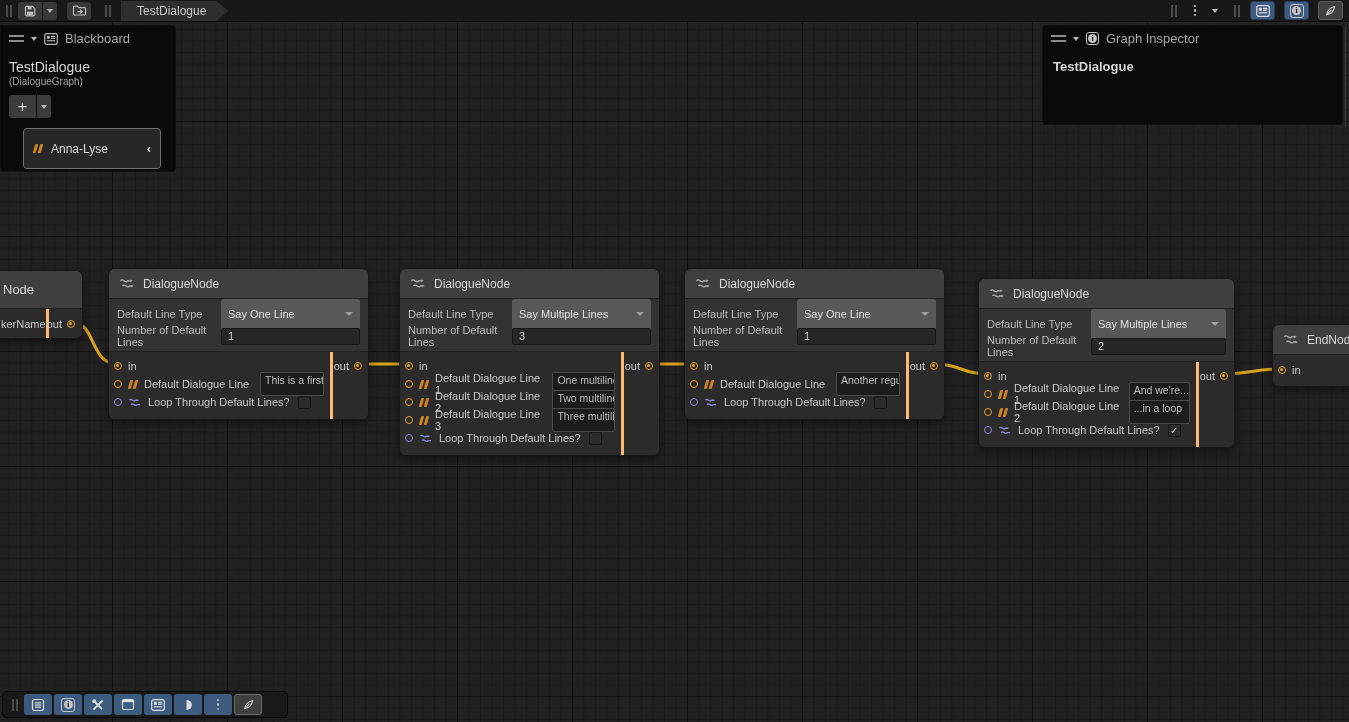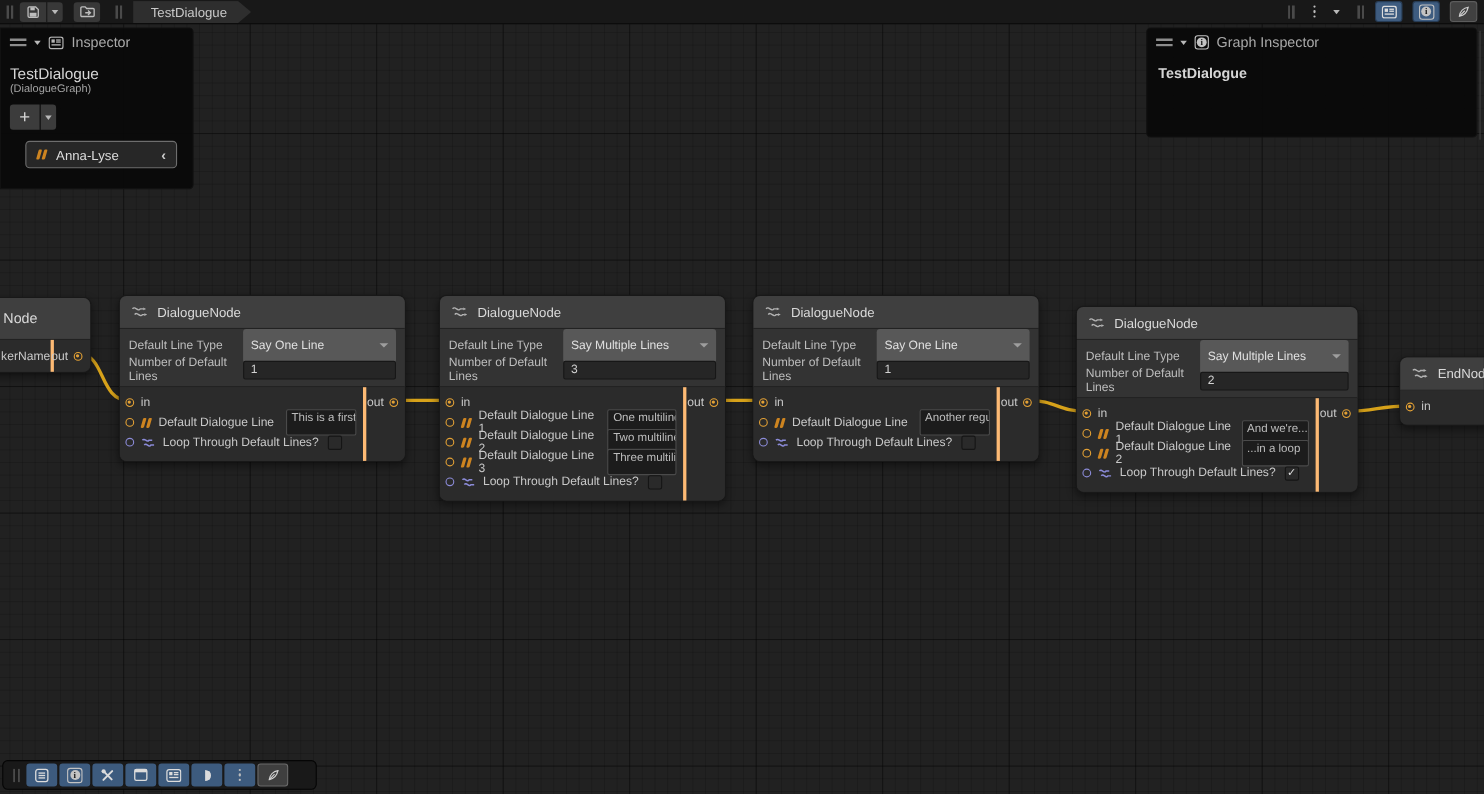--- a/index.html
+++ b/index.html
@@ -46,21 +46,21 @@
   .panel-title { font-size:13px; color:#a9a9a9; }
   .hamburger { width:15px; height:7px;
     background:linear-gradient(#8c8c8c 2px,transparent 2px,transparent 5px,#8c8c8c 5px); }
   .bb-graph-name { font-size:14px; color:#d6d6d6; padding:8px 8px 0; }
   .bb-graph-type { font-size:10px; color:#a3a3a3; padding:1px 8px 0; }
   .bb-btn-row { display:flex; padding:8px 8px 0; }
   .bb-add { width:27px; height:23px; background:#3c3c3c; border-radius:3px 0 0 3px; color:#d4d4d4;
     font-size:17px; display:flex; align-items:center; justify-content:center; cursor:pointer; }
   .bb-add-arrow { width:14px; height:23px; background:#3c3c3c; border-radius:0 3px 3px 0; margin-left:1px;
     display:flex; align-items:center; justify-content:center; cursor:pointer; }
-  .bb-pill { margin:10px 0 0 22px; width:138px; height:25px; border:1px solid #6e6e6e; border-radius:4px;
+  .bb-pill { margin:10px 0 0 22px; width:138px; height:41px; border:1px solid #6e6e6e; border-radius:4px;
     background:#272727; display:flex; align-items:center; gap:8px; padding:0 9px; cursor:pointer; }
   .bb-pill-name { font-size:12px; color:#dcdcdc; flex:1; }
   .bb-pill-chevron { color:#cccccc; font-size:13px; font-weight:bold; }
   .gi-graph-name { font-size:13px; font-weight:bold; color:#d6d6d6; padding:8px 10px 0; }
   .panel-resize-line { position:absolute; left:1345px; top:28px; width:1px; height:99px;
     background:#3e3e3e; z-index:29; }
 
   
   .icn { display:inline-flex; align-items:center; justify-content:center; flex:none; }
   .info-frame { width:14px; height:14px; border:1px solid #c3c3c3; border-radius:3px;
@@ -196,21 +196,21 @@
     <div class="panel-header">
       <span class="hamburger"></span>
       <span class="tri-down sm"></span>
       <svg class="icn" width="14" height="12" viewBox="0 0 14 12">
         <rect x="0.7" y="0.7" width="12.6" height="10.6" rx="2" fill="none" stroke="#b5b5b5" stroke-width="1.2"></rect>
         <rect x="2.8" y="2.8" width="3" height="3" fill="#b5b5b5"></rect>
         <rect x="7" y="2.8" width="4.2" height="1.2" fill="#b5b5b5"></rect>
         <rect x="7" y="4.6" width="4.2" height="1.2" fill="#b5b5b5"></rect>
         <rect x="2.8" y="7.2" width="8.4" height="1.2" fill="#b5b5b5"></rect>
       </svg>
-      <span class="panel-title">Inspector</span>
+      <span class="panel-title">Blackboard</span>
     </div>
     <div class="bb-graph-name">TestDialogue</div>
     <div class="bb-graph-type">(DialogueGraph)</div>
     <div class="bb-btn-row">
       <div class="bb-add">+</div>
       <div class="bb-add-arrow">
         <span class="tri-down sm"></span>
       </div>
     </div>
     <div class="bb-pill">

